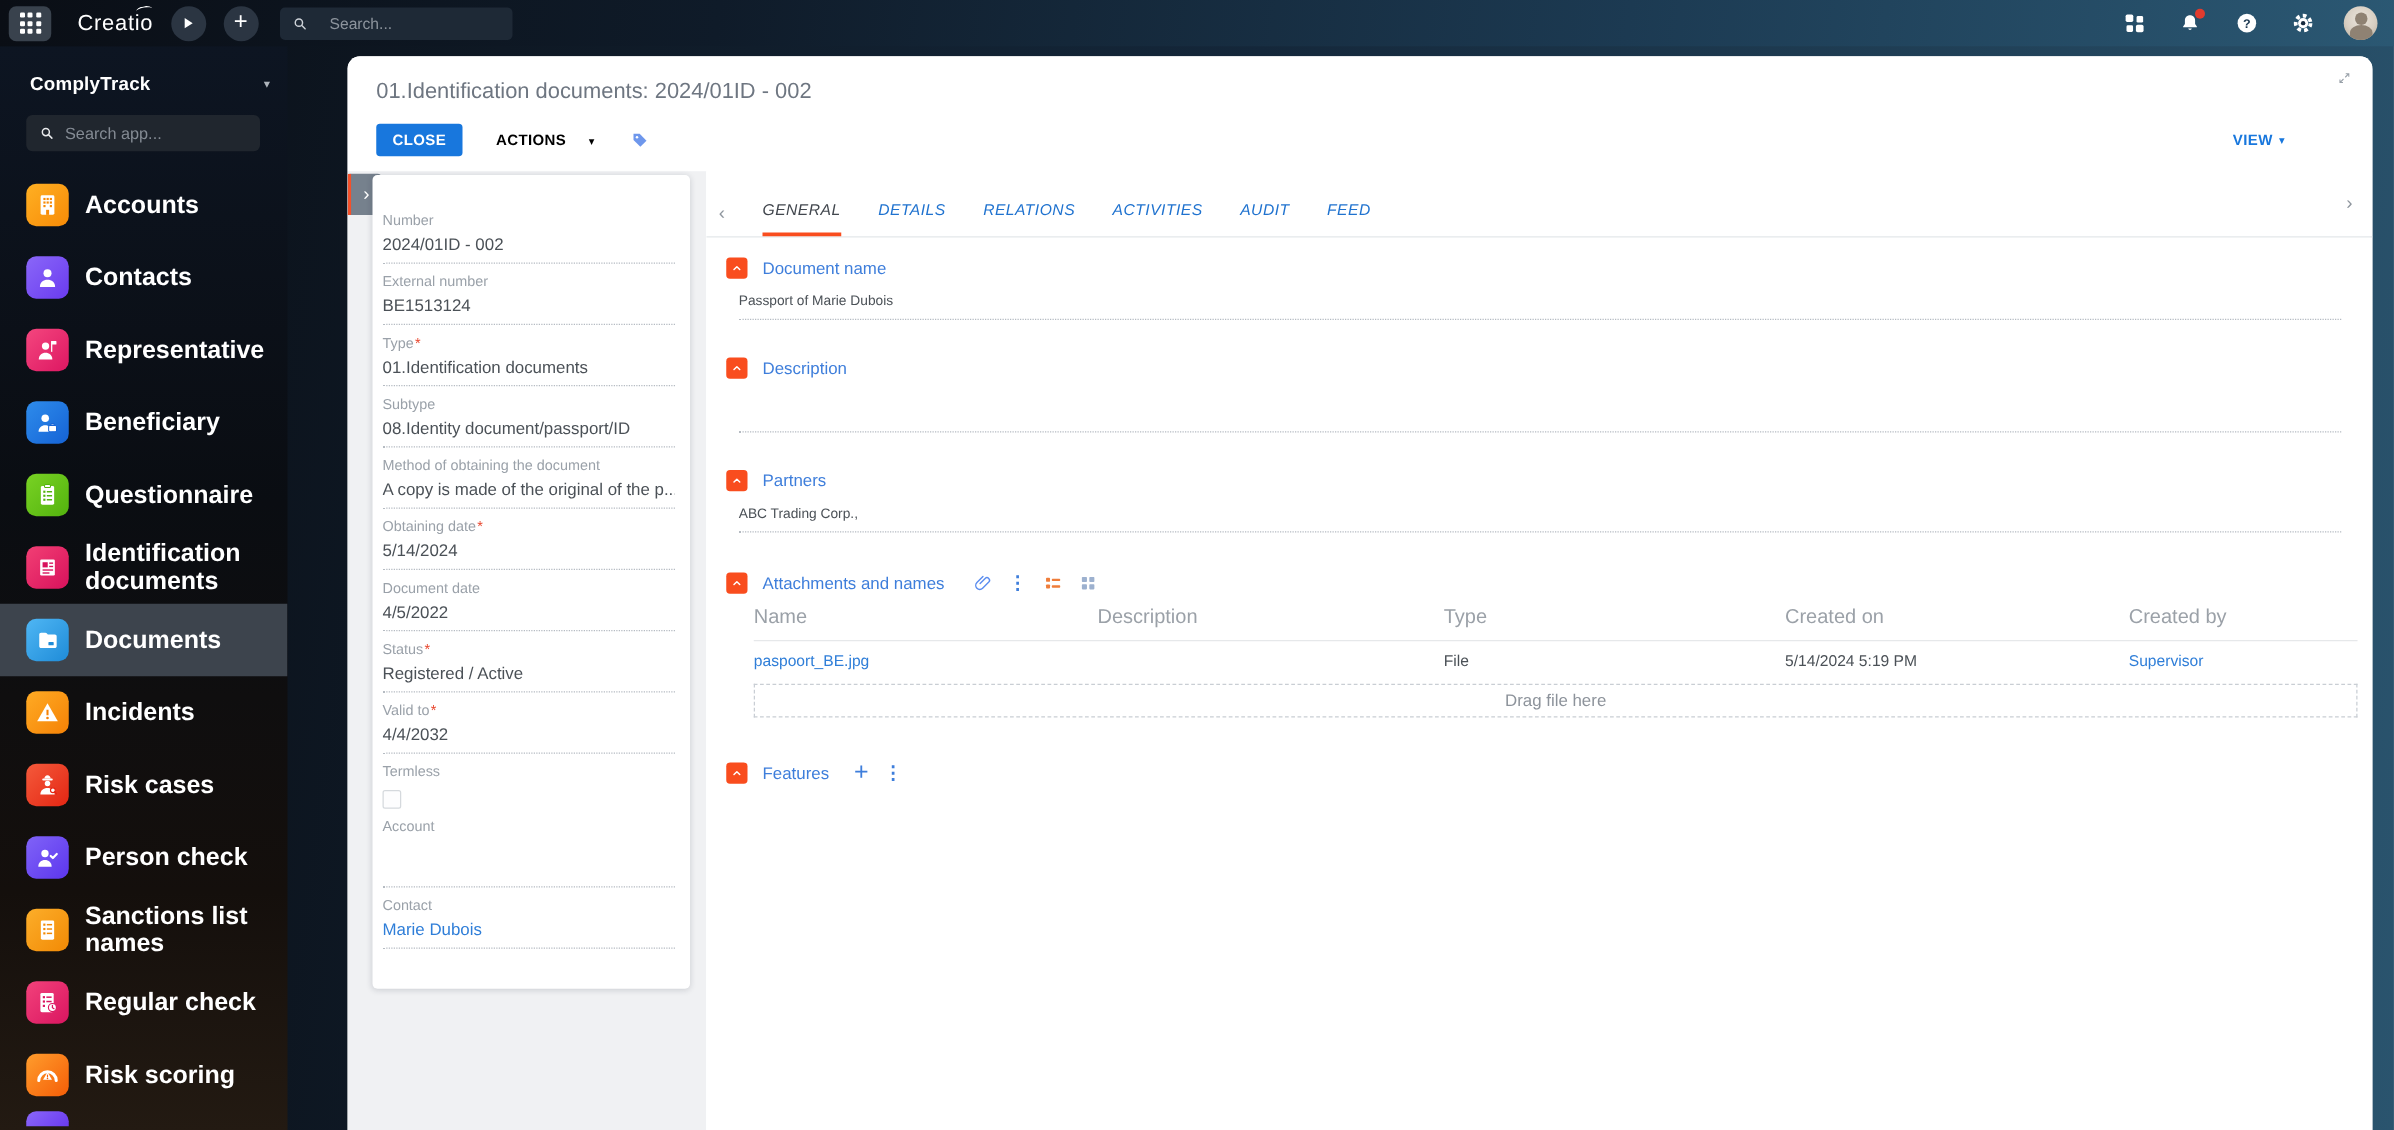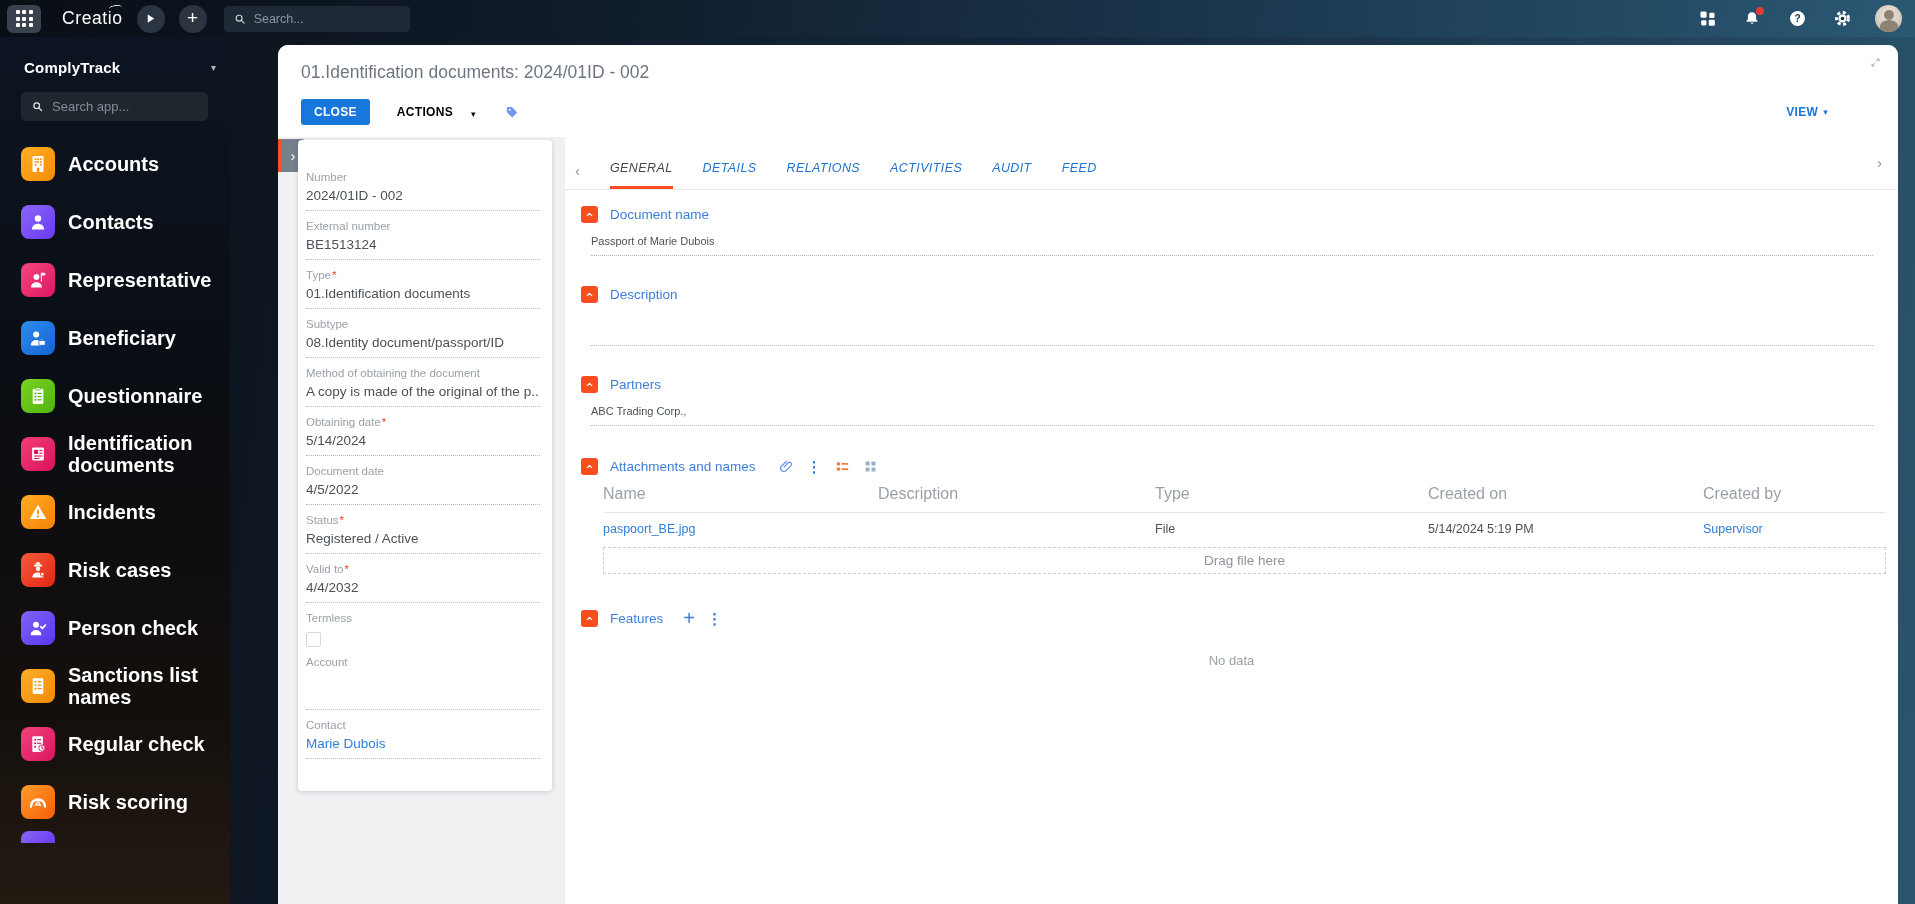--- a/index.html
+++ b/index.html
@@ -15,21 +15,21 @@
     display:grid; grid-template-columns:repeat(3,4px); grid-template-rows:repeat(3,4px); gap:2.5px;
     justify-content:center; align-content:center; cursor:pointer; }
   .launcher i { background:#fff; border-radius:1px; }
   .logo { color:#fff; font-size:17.5px; letter-spacing:.6px; margin-left:21px; position:relative; font-weight:400; }
   .logo .swoosh { position:absolute; right:1px; top:-3px; width:13px; height:6px;
     border-top:1.6px solid #fff; border-radius:50%; transform:rotate(-9deg); }
   .round-btn { width:28px; height:28px; border-radius:50%; border:0; background:#2b3542;
     color:#fff; margin-left:14px; font-size:12px; display:flex; align-items:center; justify-content:center; cursor:pointer; }
   .round-btn.plus { font-size:19px; font-weight:300; padding-bottom:2px; }
   .gsearch { width:186px; height:26px; margin-left:17px; background:#1e2936; border-radius:4px;
-    display:flex; align-items:center; padding:0 9px; gap:7px; cursor:text; }
+    display:flex; align-items:center; padding:0 9px; gap:17px; cursor:text; }
   .gsearch span { color:#8d949d; font-size:12.5px; }
   .top-right { margin-left:auto; display:flex; align-items:center; gap:21px; padding-right:13px; }
   .tb-ic { width:24px; height:24px; display:flex; align-items:center; justify-content:center;
     background:none; border:0; cursor:pointer; position:relative; }
   .tb-ic .dot { position:absolute; top:0px; right:0px; width:8px; height:8px; border-radius:50%; background:#e23b2e; }
   .avatar { width:27px; height:27px; border-radius:50%; overflow:hidden; border:0; cursor:pointer;
     background:radial-gradient(circle at 50% 38%,#ece6dd 0%,#d7cec2 55%,#b3a694 100%); position:relative; }
   .avatar::before { content:""; position:absolute; left:8.5px; top:5px; width:10px; height:10px; border-radius:50%; background:#8f8273; }
   .avatar::after { content:""; position:absolute; left:4.5px; top:15px; width:18px; height:12px; border-radius:50% 50% 0 0; background:#8f8273; }
 
@@ -269,20 +269,29 @@
               <rect x="7.7" y="7.4" width="4.5" height="4.5"></rect>
               <rect x="13.5" y="7.6" width="3.4" height="1.2"></rect>
               <rect x="13.5" y="10.5" width="3.4" height="1.2"></rect>
               <rect x="7.7" y="13.6" width="9.2" height="1.2"></rect>
               <rect x="7.7" y="16.2" width="6" height="1.2"></rect>
             </g>
           </svg>
         </span>
         <span class="nav-label">Identification documents</span>
       </div>
+      <div class="nav-item selected">
+        <span class="nav-icon" style="background: linear-gradient(135deg, rgb(79, 182, 244), rgb(31, 140, 216));">
+          <svg viewBox="0 0 24 24">
+            <path d="M4.8 7.3c0-.9.7-1.6 1.6-1.6h3.7c.5 0 .9.2 1.2.5l1 1.1h6.1c.9 0 1.6.7 1.6 1.6v8.5c0 .9-.7 1.6-1.6 1.6H6.4c-.9 0-1.6-.7-1.6-1.6z" fill="#fff"></path>
+            <rect x="12.8" y="13.8" width="4.6" height="2.8" rx=".5" fill="#1f8cd8"></rect>
+          </svg>
+        </span>
+        <span class="nav-label">Documents</span>
+      </div>
       <div class="nav-item">
         <span class="nav-icon" style="background: linear-gradient(135deg, rgb(255, 171, 36), rgb(245, 130, 6));">
           <svg viewBox="0 0 24 24">
             <path d="M12 4L21 19.6H3z" fill="#fff"></path>
             <rect x="11.1" y="9.6" width="1.8" height="4.8" fill="#f58206"></rect>
             <circle cx="12" cy="16.8" r="1.15" fill="#f58206"></circle>
           </svg>
         </span>
         <span class="nav-label">Incidents</span>
       </div>
@@ -544,16 +553,15 @@
             </svg>
         </span>
         <span class="sec-title">Features</span>
         <button class="sec-ctrl">
             <span class="plus-ctrl">+</span>
           </button>
         <button class="sec-ctrl">
             <span class="kebab">⋮</span>
           </button>
       </div>
-      <div class="no-data">No data</div>
     </div>
   </div>
 </main>
 
 </body></html>

